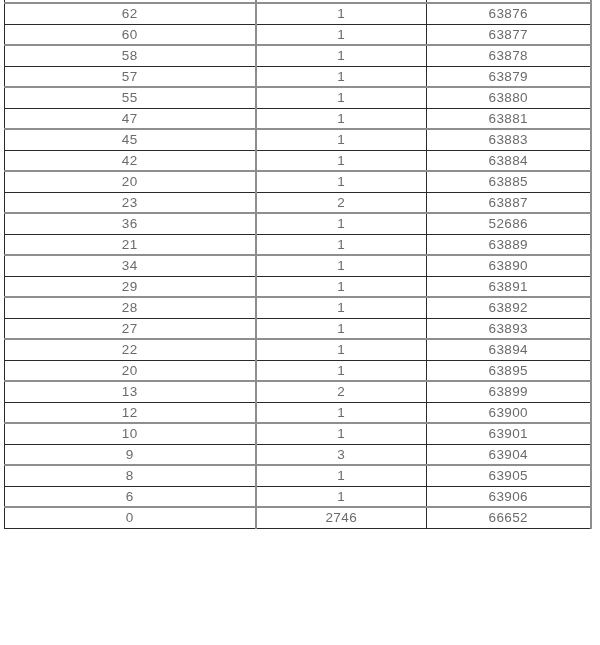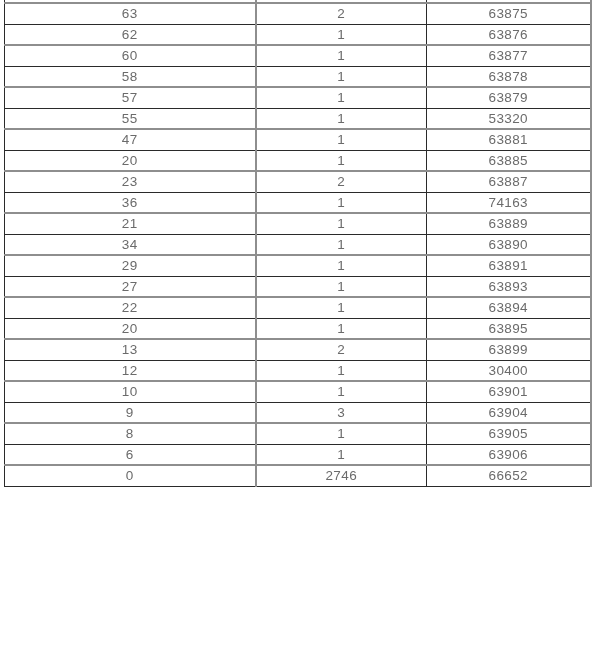--- a/index.html
+++ b/index.html
@@ -51,25 +51,20 @@
       <col class="c1">
         <col class="c2">
         <col class="c3">
     </colgroup>
     <tbody>
       <tr class="partial">
         <td></td>
         <td></td>
         <td></td>
       </tr>
-    <tr>
-          <td>63</td>
-          <td>2</td>
-          <td>63875</td>
-        </tr>
         <tr>
           <td>62</td>
           <td>1</td>
           <td>63876</td>
         </tr>
         <tr>
           <td>60</td>
           <td>1</td>
           <td>63877</td>
         </tr>
@@ -79,56 +74,71 @@
           <td>63878</td>
         </tr>
         <tr>
           <td>57</td>
           <td>1</td>
           <td>63879</td>
         </tr>
         <tr>
           <td>55</td>
           <td>1</td>
-          <td>53320</td>
+          <td>63880</td>
         </tr>
         <tr>
           <td>47</td>
           <td>1</td>
           <td>63881</td>
+        </tr>
+        <tr>
+          <td>45</td>
+          <td>1</td>
+          <td>63883</td>
+        </tr>
+        <tr>
+          <td>42</td>
+          <td>1</td>
+          <td>63884</td>
         </tr>
         <tr>
           <td>20</td>
           <td>1</td>
           <td>63885</td>
         </tr>
         <tr>
           <td>23</td>
           <td>2</td>
           <td>63887</td>
         </tr>
         <tr>
           <td>36</td>
           <td>1</td>
-          <td>74163</td>
+          <td>52686</td>
         </tr>
         <tr>
           <td>21</td>
           <td>1</td>
           <td>63889</td>
         </tr>
         <tr>
           <td>34</td>
           <td>1</td>
           <td>63890</td>
         </tr>
         <tr>
           <td>29</td>
           <td>1</td>
           <td>63891</td>
+        </tr>
+        <tr>
+          <td>28</td>
+          <td>1</td>
+          <td>63892</td>
         </tr>
         <tr>
           <td>27</td>
           <td>1</td>
           <td>63893</td>
         </tr>
         <tr>
           <td>22</td>
           <td>1</td>
           <td>63894</td>
@@ -139,21 +149,21 @@
           <td>63895</td>
         </tr>
         <tr>
           <td>13</td>
           <td>2</td>
           <td>63899</td>
         </tr>
         <tr>
           <td>12</td>
           <td>1</td>
-          <td>30400</td>
+          <td>63900</td>
         </tr>
         <tr>
           <td>10</td>
           <td>1</td>
           <td>63901</td>
         </tr>
         <tr>
           <td>9</td>
           <td>3</td>
           <td>63904</td>

